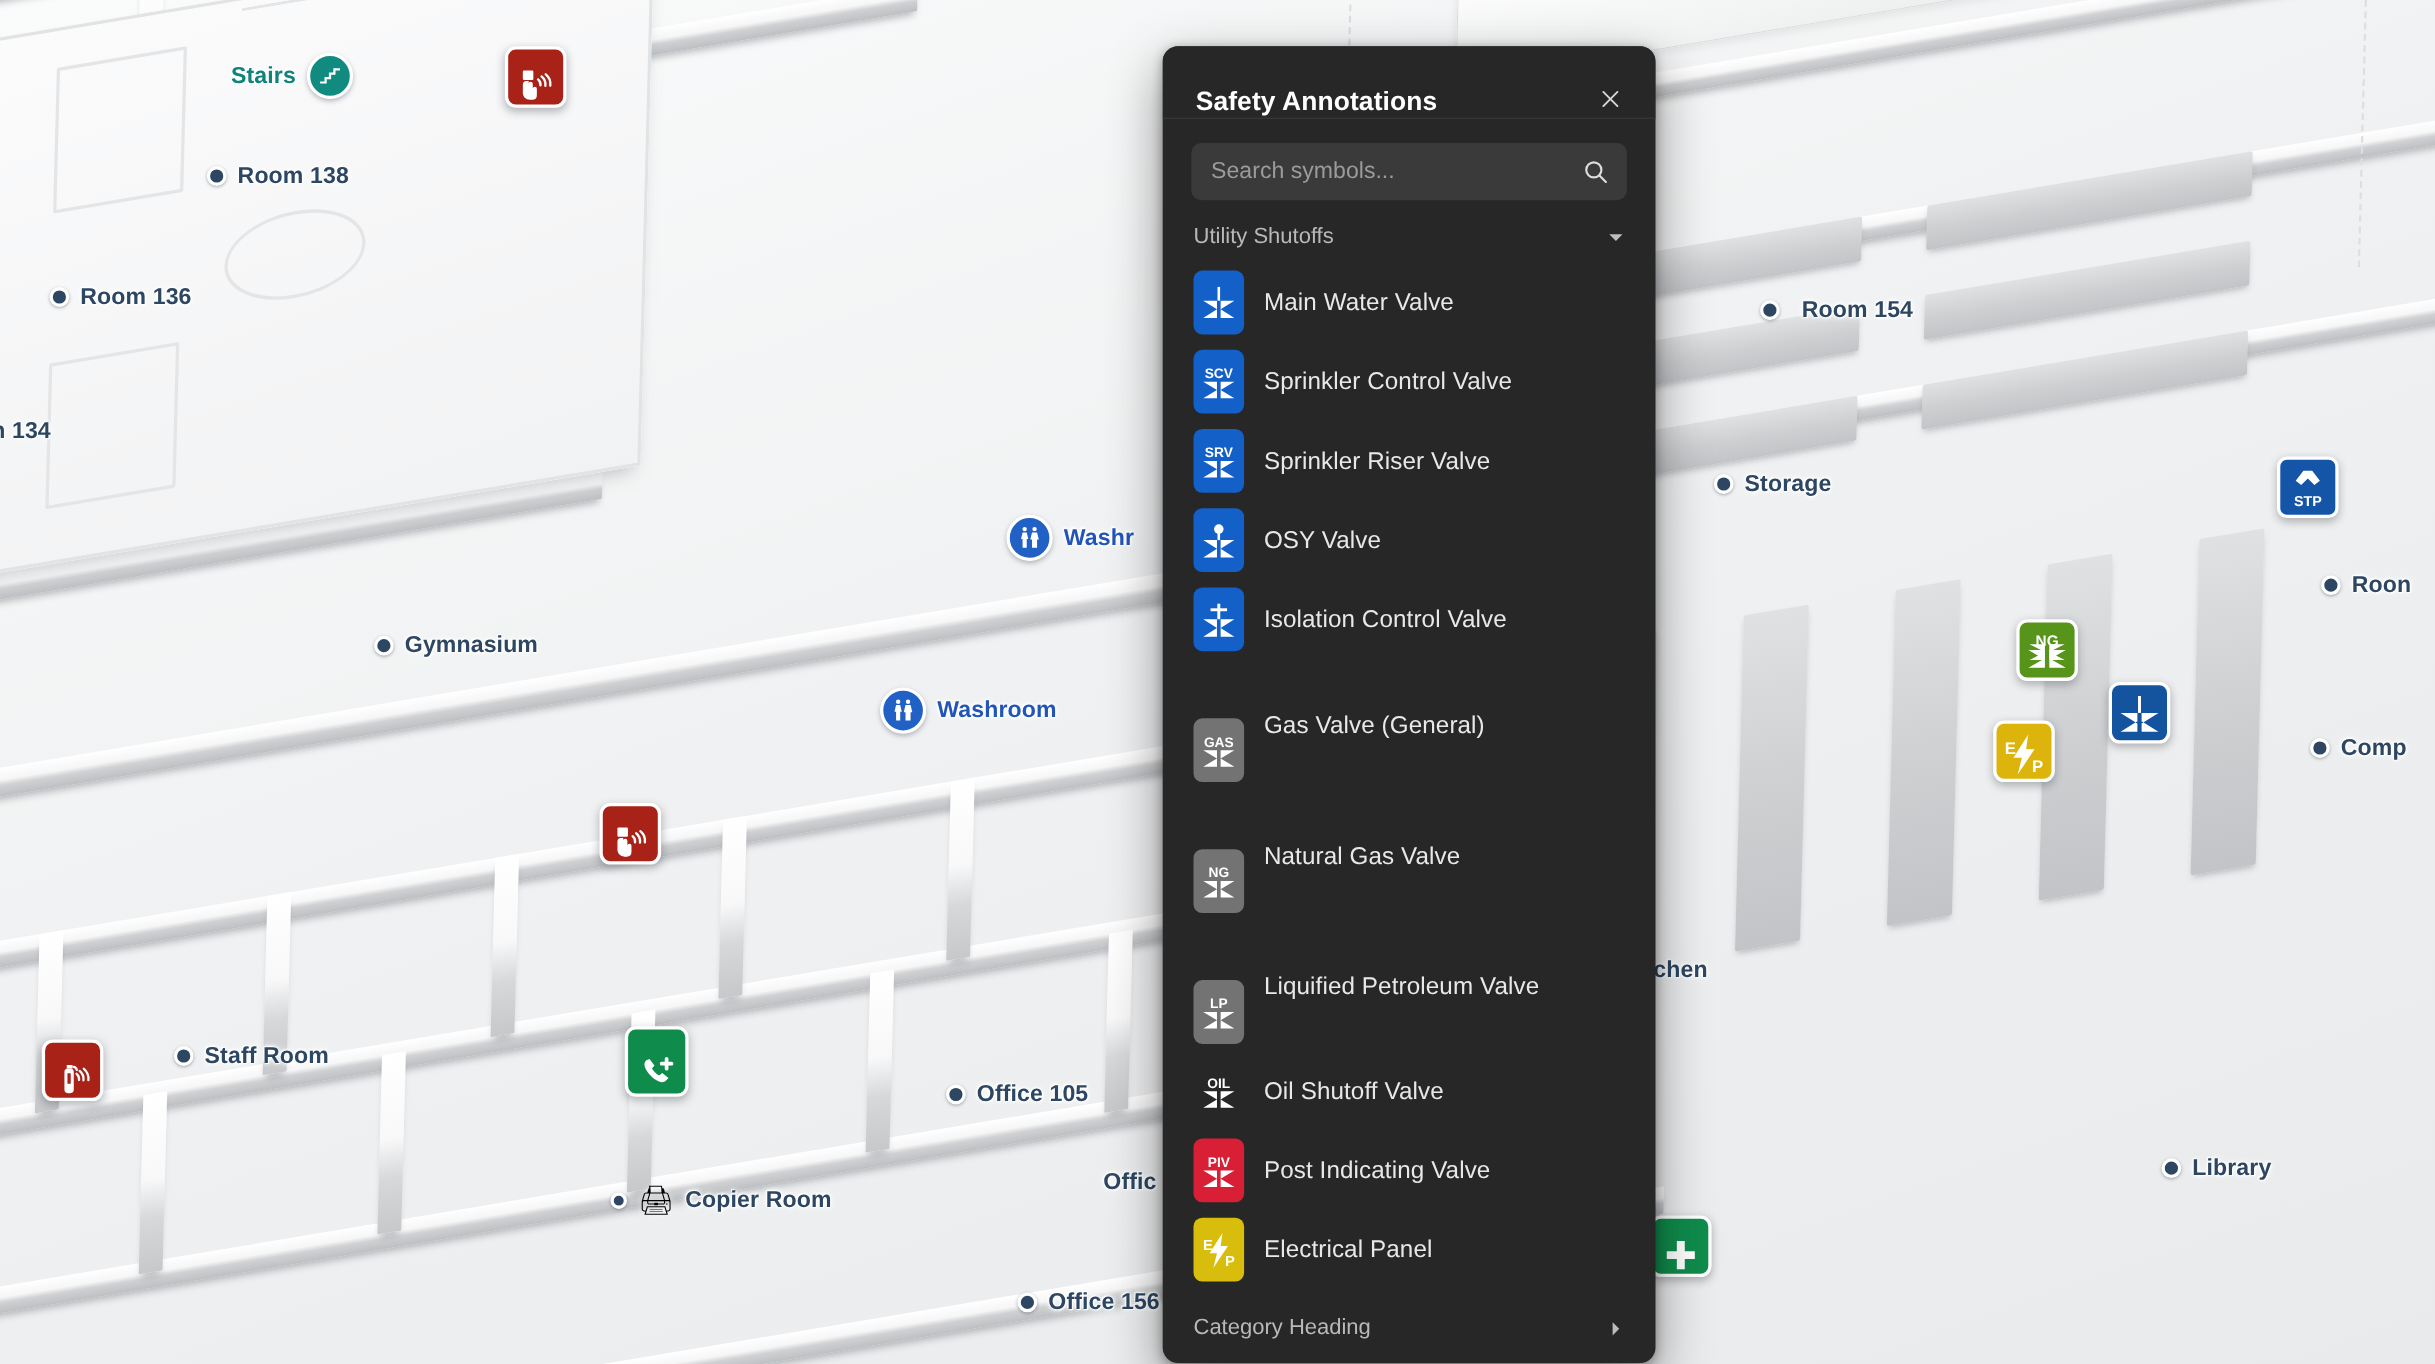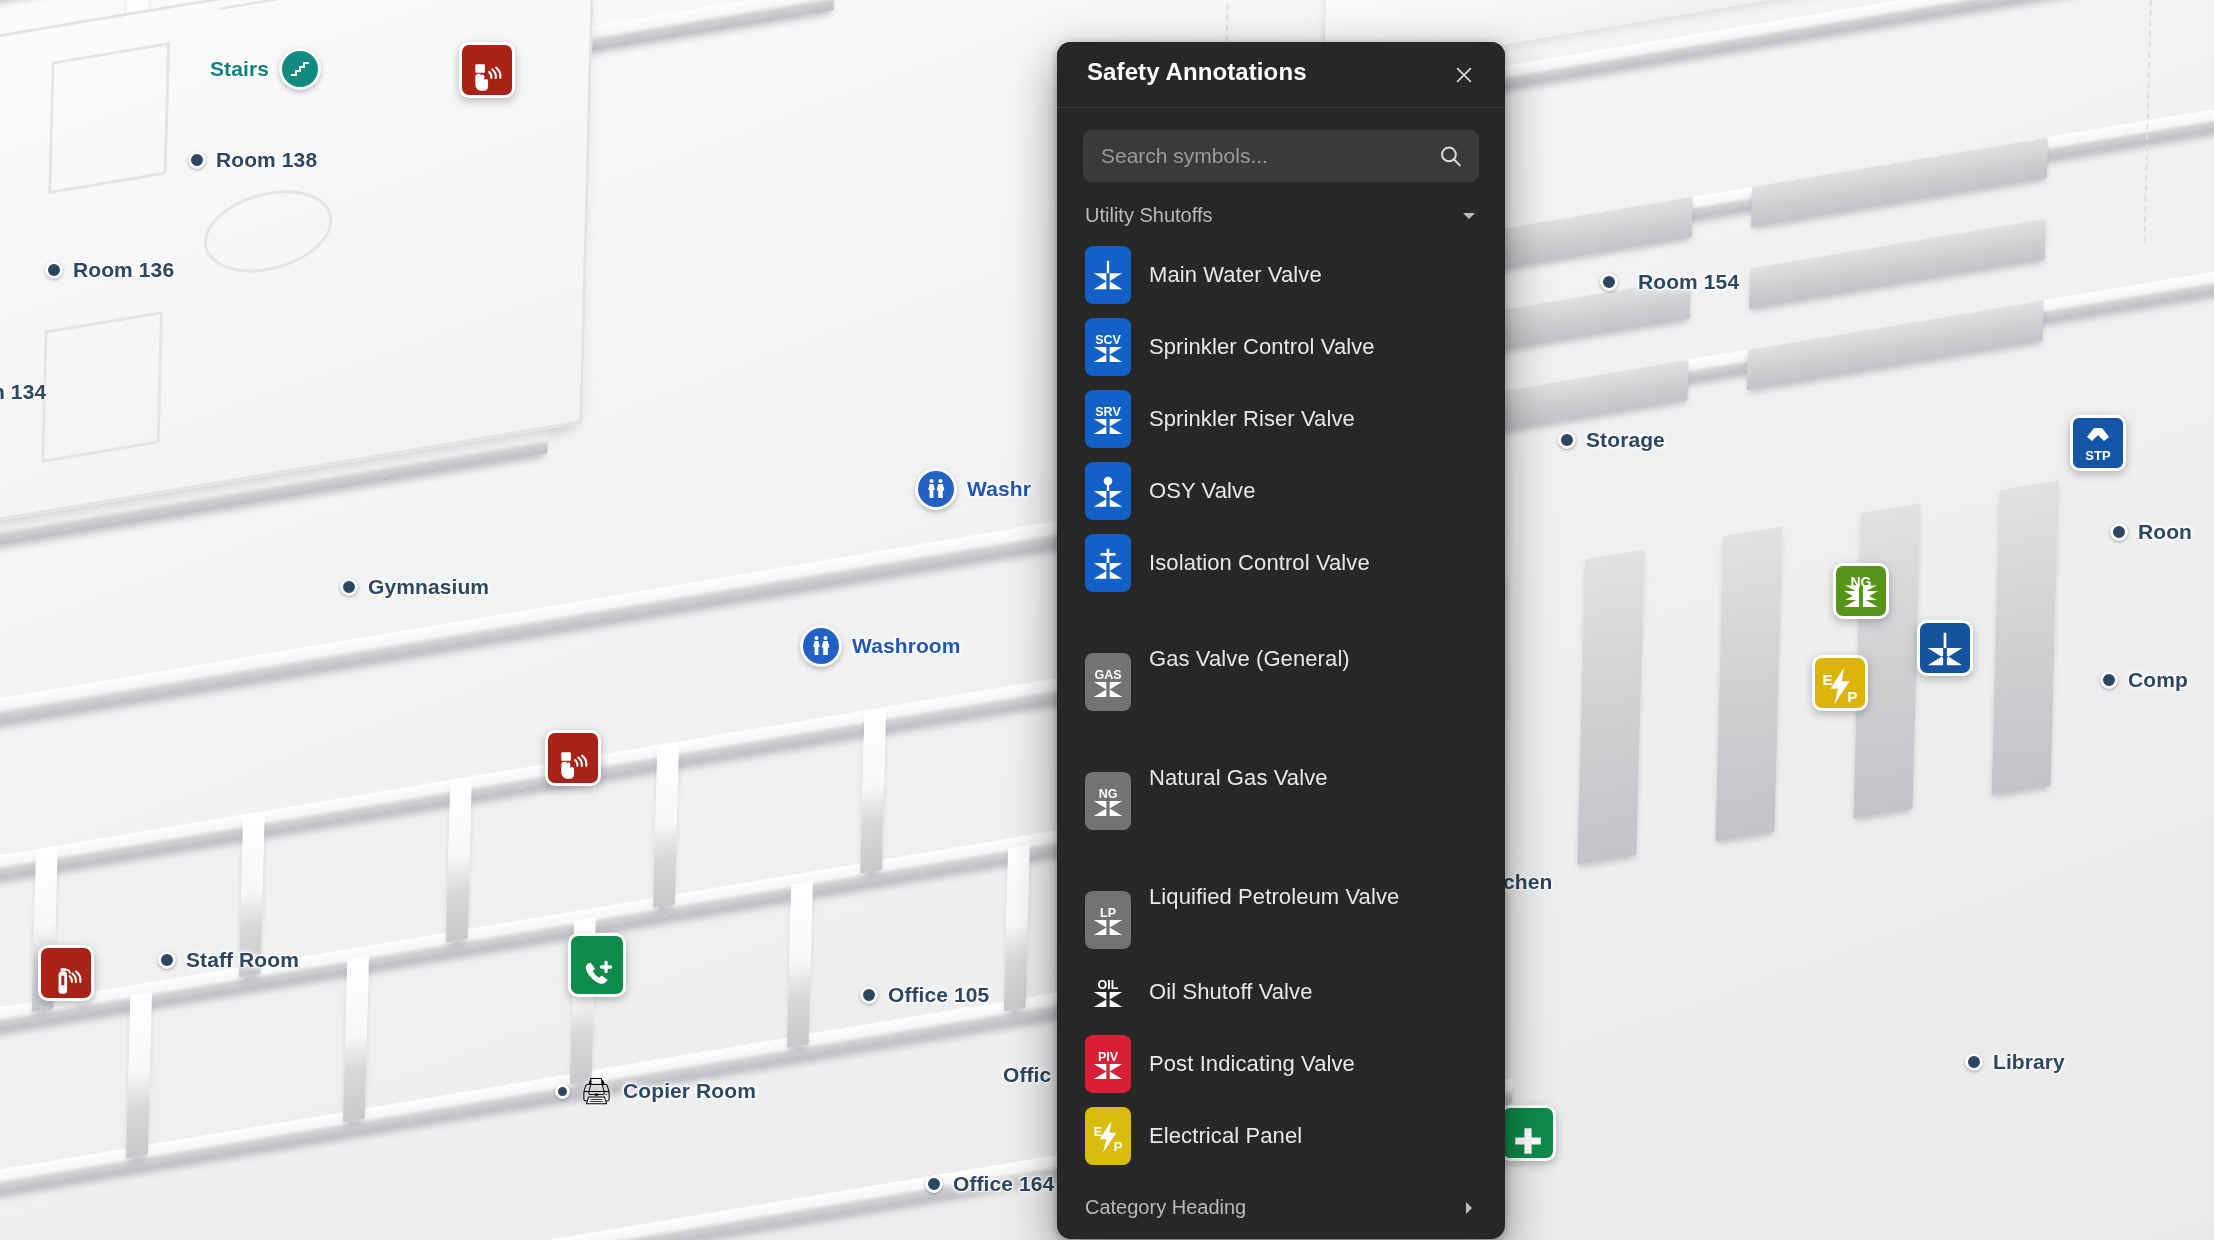--- a/index.html
+++ b/index.html
@@ -114,21 +114,21 @@
     left: 1057px; top: 42px;
     width: 448px;
     background: #272727;
     border-radius: 14px;
     box-shadow: 0 18px 48px rgba(0,0,0,.42), 0 2px 10px rgba(0,0,0,.3);
     overflow: hidden;
     color: #e9e9e9;
   }
   .panel-head {
     height: 66px;
-    display:flex; align-items:flex-start; justify-content:space-between;
+    display:flex; align-items:flex-end; justify-content:space-between;
     padding: 16px 24px 0 30px;
     border-bottom: 1px solid #3a3a3a;
     background: #272727;
   }
   .panel-title { font-size: 24px; font-weight: 700; color: #ffffff; letter-spacing:.1px; }
   .close-btn {
     width: 34px; height: 34px; display:flex; align-items:center; justify-content:center;
     cursor: pointer; color:#d7d7d7;
   }
   .close-btn svg { display:block; }
@@ -321,21 +321,21 @@
       <span class="printer-ico">🖨</span>
       <span class="lbl-text">Copier Room</span>
     </div>
 
     <div class="map-label" style="left:1003px; top:1063px;">
       <span class="lbl-text">Offic</span>
     </div>
 
     <div class="map-label" style="left:925px; top:1172px;">
       <span class="dot"></span>
-      <span class="lbl-text">Office 164</span>
+      <span class="lbl-text">Office 156</span>
     </div>
 
     <div class="map-label label-rev" style="left:1230px; top:1168px;">
       <span class="dot sm"></span>
       <span class="lbl-text">Reception</span>
     </div>
 
     <div class="map-label" style="left:1600px; top:270px;gap:20px;">
       <span class="dot"></span>
       <span class="lbl-text">Room 154</span>

